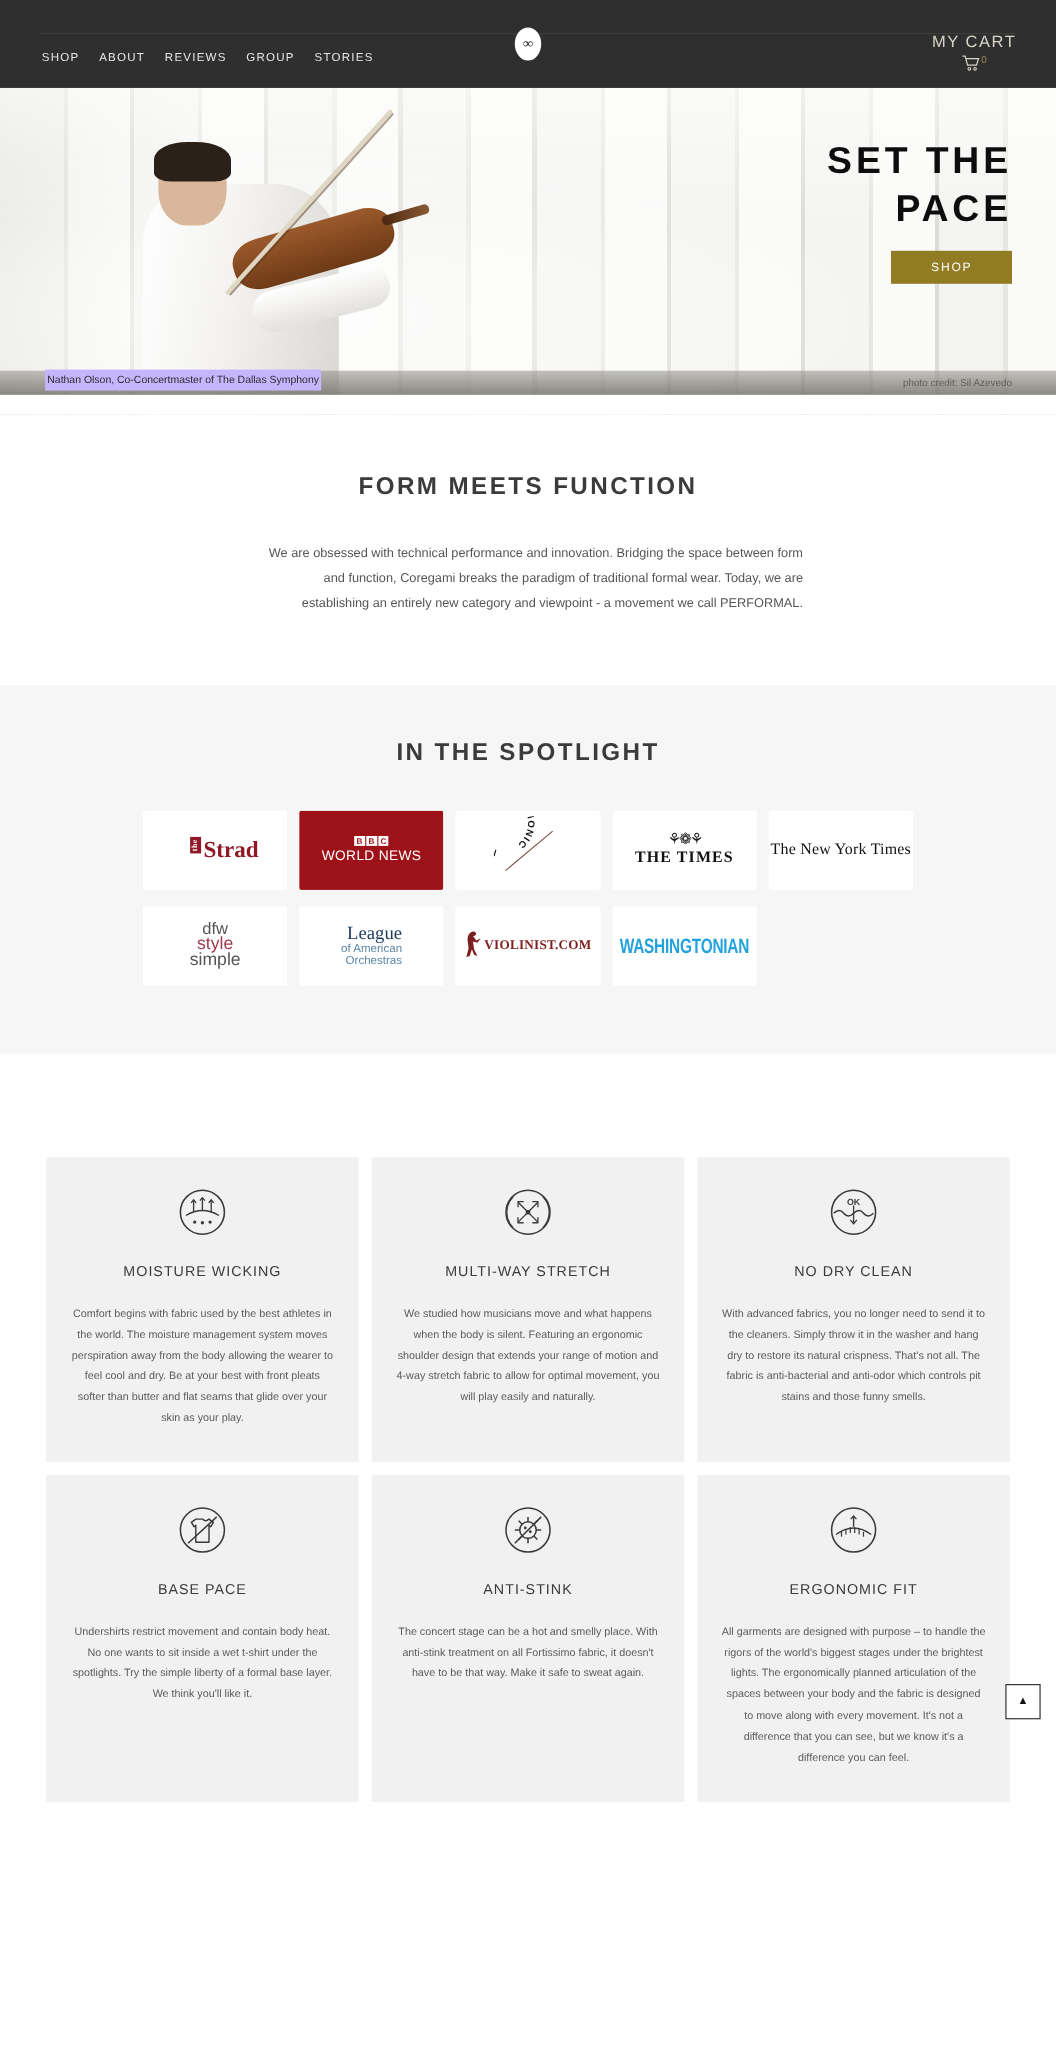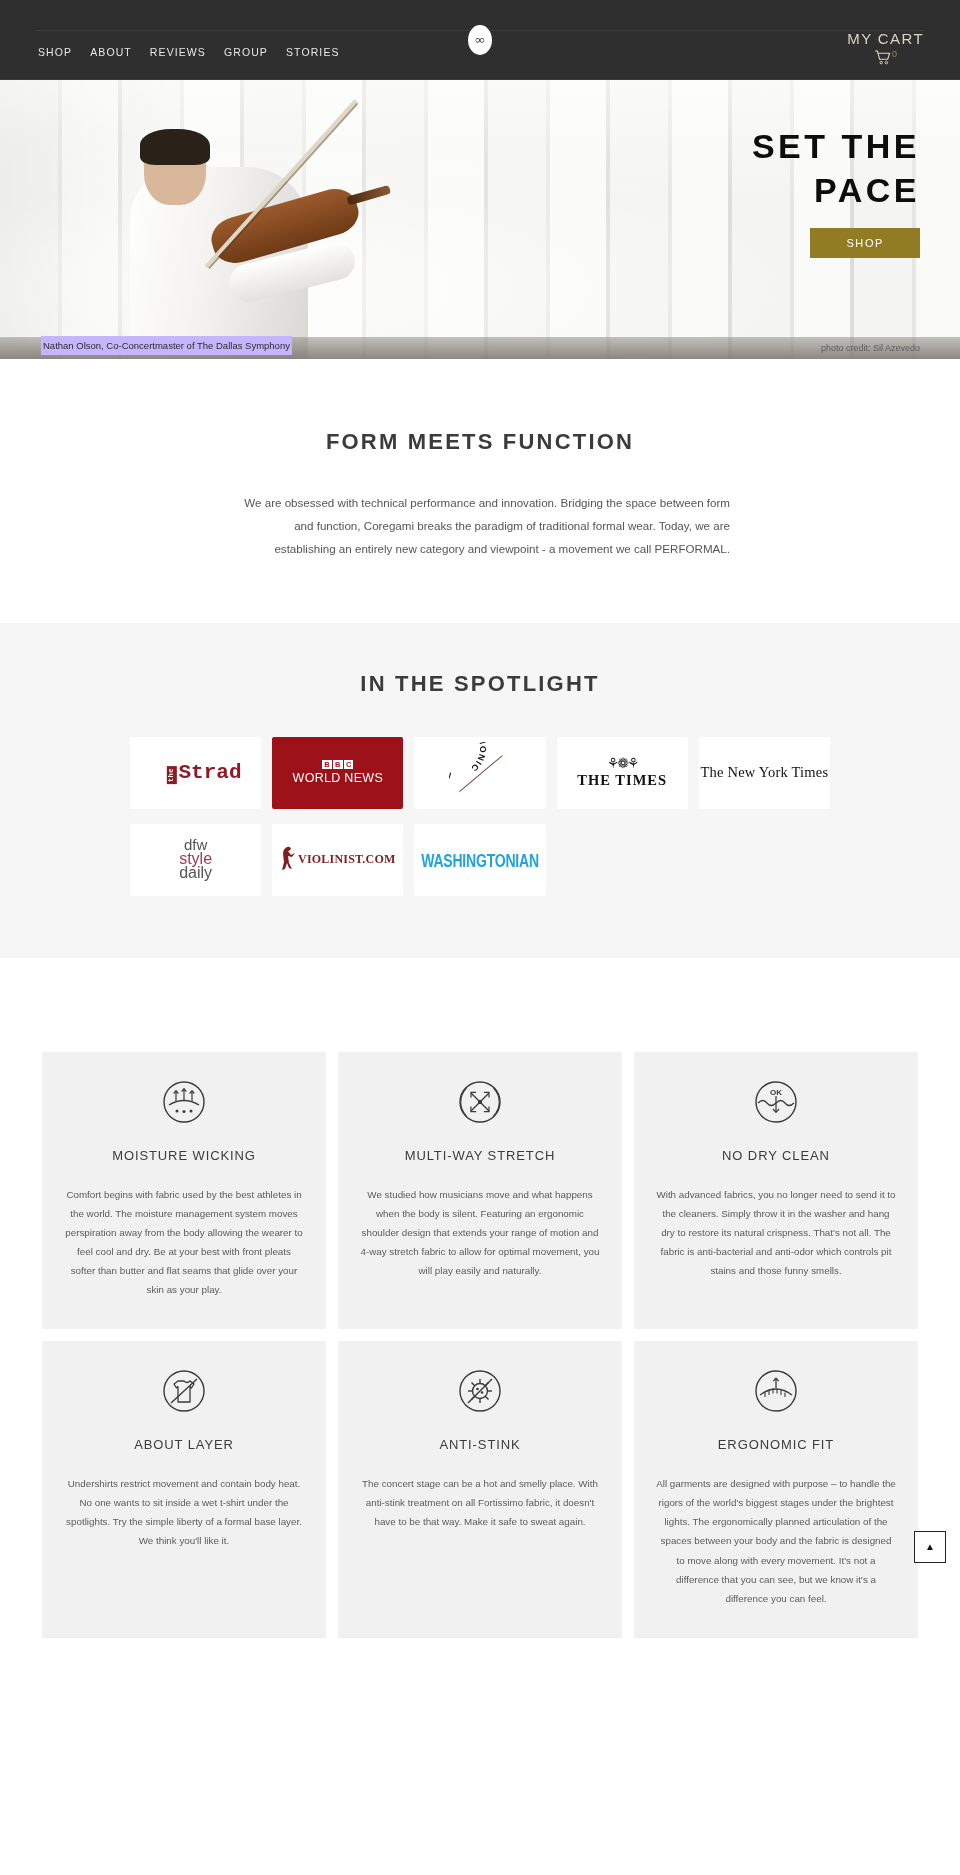--- a/index.html
+++ b/index.html
@@ -154,21 +154,21 @@
   .logo-grid {
     width: 700px; margin: 40px auto 0;
     display: grid; grid-template-columns: repeat(5, 1fr); gap: 15px 11px;
   }
   .logo-card {
     background: #ffffff; height: 72px; border-radius: 2px;
     display: flex; align-items: center; justify-content: center;
     overflow: hidden;
   }
   .lg { font-size: 10px; text-align: center; line-height: 1.12; }
-  .lg-strad { font-family: Liberation Mono, monospace; color: #8f1a25; font-size: 21px; font-weight: 700; display:flex; align-items:flex-end; gap:2px;padding-left:17px;}
+  .lg-strad { font-family: Liberation Serif, serif; color: #8f1a25; font-size: 21px; font-weight: 700; display:flex; align-items:flex-start; gap:2px;padding-left:17px;}
   .lg-strad i { background:#8f1a25; color:#fff; font-size:7px; font-style:normal;
                 writing-mode: vertical-rl; transform: rotate(180deg); padding:2px 1px; letter-spacing:.5px;}
   .lg-nbc { text-align:center; }
   .lg-nbc .peacock { width: 52px; height: 30px; margin: 0 auto 2px; position: relative; }
   .lg-nbc .peacock i { position:absolute; bottom:0; left:50%; width: 9px; height: 26px;
                        border-radius: 50% 50% 50% 50% / 70% 70% 30% 30%; transform-origin: bottom center; }
   .lg-nbc b { font-size: 13px; letter-spacing:-.3px; color:#111; font-family:"Liberation Sans", sans-serif;}
   .lg-bbc { background:#9d1118; color:#fff; width:100%; height:100%; display:flex; flex-direction:column;
             align-items:center; justify-content:center; }
   .lg-bbc .bbcbox { display:flex; gap:1.5px; margin-bottom:2px;}
@@ -331,24 +331,31 @@
       </div>
 
       <div class="logo-card">
         <div class="lg-nyt">The New York Times</div>
       </div>
 
       <div class="logo-card">
         <div class="lg-dfw">
           <u>dfw</u>
             <s>style</s>
-            <q>daily</q>
-        </div>
-      </div>
-
+            <q>simple</q>
+        </div>
+      </div>
+
+      <div class="logo-card">
+        <div class="lg-league">
+          <b>League</b>
+            <em>of American</em>
+            <em>Orchestras</em>
+        </div>
+      </div>
 
       <div class="logo-card">
         <div class="lg-violin">
           <svg class="koko" viewBox="0 0 16 30" width="16" height="30">
             <path d="M7 2 q3 -1 4 2 q-1 2 -3 2 l3 4 l4 -2 l-3 4 l-4 -1 l1 7 l3 6 l-3 -1 l-2 -5 l-2 6 l-3 1 l2 -8 l-1 -8 q0 -5 4 -7z" fill="#7e1f1f"></path>
           </svg>
           <b>VIOLINIST.COM</b>
         </div>
       </div>
 
@@ -423,21 +430,21 @@
       </div>
 
       <div class="feat-card">
         <div class="feat-icon">
           <svg viewBox="0 0 44 44" width="44" height="44">
             <circle cx="22" cy="22" r="20" fill="none" stroke="#3a3a3a" stroke-width="1.4"></circle>
             <path d="M16 12 L12 15 L14.5 19 L16 17.6 V33 H28 V17.6 L29.5 19 L32 15 L28 12 q-3 3 -6 0z" fill="none" stroke="#3a3a3a" stroke-width="1.3" stroke-linejoin="round"></path>
             <path d="M9 34 L35 10" stroke="#3a3a3a" stroke-width="1.4"></path>
           </svg>
         </div>
-        <div class="feat-title">ABOUT LAYER</div>
+        <div class="feat-title">BASE PACE</div>
         <div class="feat-text">Undershirts restrict movement and contain body heat. No one wants to sit inside a wet t-shirt under the spotlights. Try the simple liberty of a formal base layer. We think you'll like it.</div>
       </div>
 
       <div class="feat-card">
         <div class="feat-icon">
           <svg viewBox="0 0 44 44" width="44" height="44">
             <circle cx="22" cy="22" r="20" fill="none" stroke="#3a3a3a" stroke-width="1.4"></circle>
             <circle cx="22" cy="22" r="7.5" fill="none" stroke="#3a3a3a" stroke-width="1.4"></circle>
             <g stroke="#3a3a3a" stroke-width="1.4">
               <path d="M22 14.5 V10"></path>

